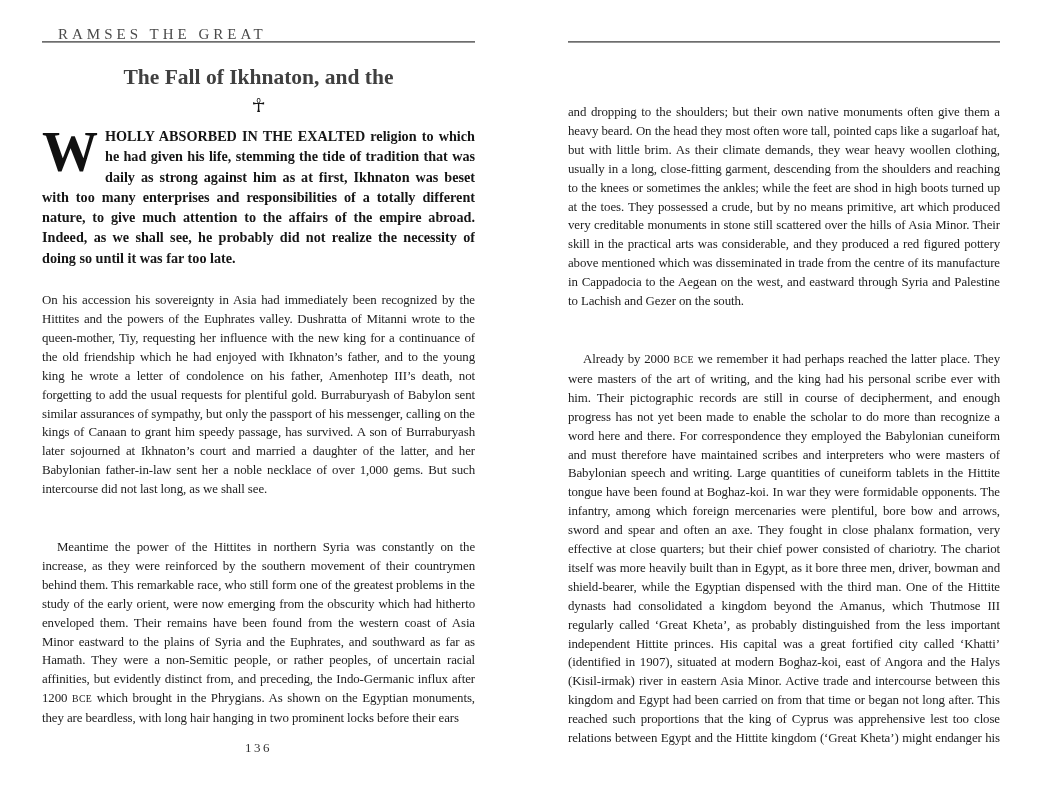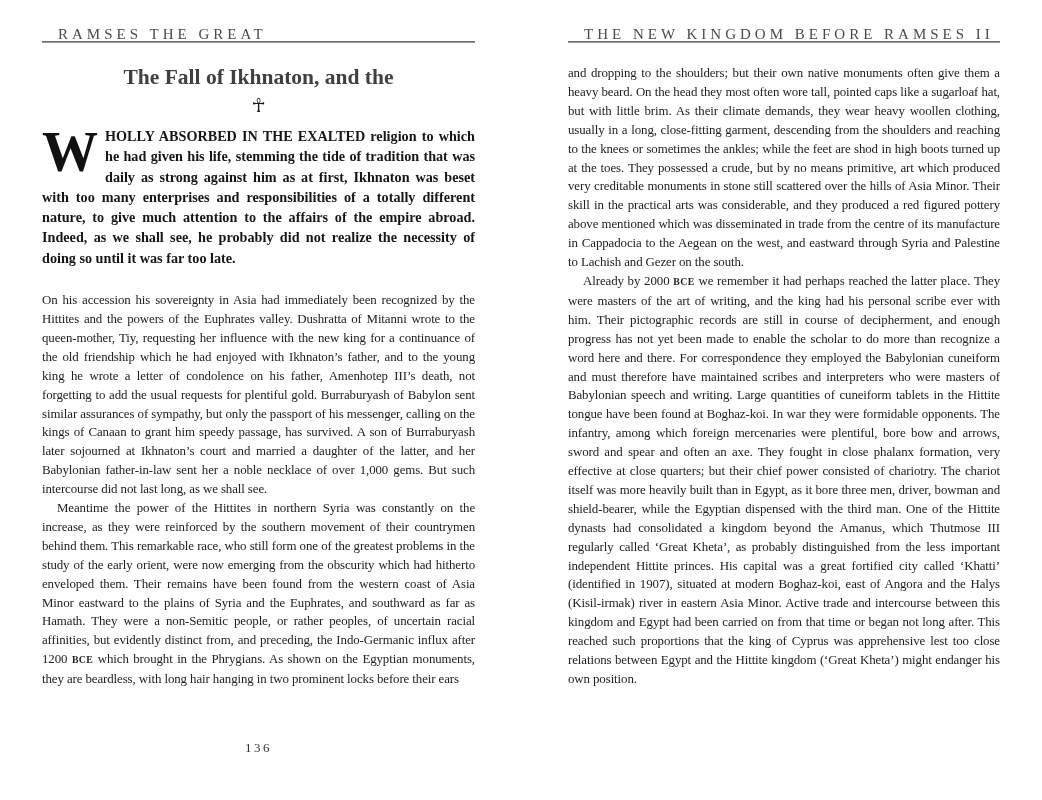--- a/index.html
+++ b/index.html
@@ -79,27 +79,27 @@
     font-weight: bold;
     padding: 3px 7px 0 0;
     color: #111;
   }
   .body-text {
     font-size: 12.9px;
     line-height: 18.9px;
     letter-spacing: -0.1px;
     text-align: justify;
     color: #222;
+    margin-top: 39px;
   }
   .after-intro { margin-top: 23px; }
   .indent { text-indent: 15px; }
   .sc {
     font-size: 0.76em;
     letter-spacing: 0.4px;
-    font-weight: bold;
   }
   .folio {
     position: absolute;
     bottom: 44px;
     left: 0;
     width: 100%;
     text-align: center;
     font-size: 13px;
     letter-spacing: 2.5px;
     color: #333;
@@ -115,19 +115,18 @@
     <h1 class="chapter-title"><span>The Fall of Ikhnaton, and the</span><br></h1>
     <div class="ankh">☥</div>
     <p class="intro"><span class="dropcap">W</span><span>HOLLY ABSORBED IN THE EXALTED</span><span> religion to which he had given his life, stemming the tide of tradition that was daily as strong against him as at first, Ikhnaton was beset with too many enterprises and responsibilities of a totally different nature, to give much attention to the affairs of the empire abroad. Indeed, as we shall see, he probably did not realize the necessity of doing so until it was far too late.</span></p>
     <p class="body-text after-intro">On his accession his sovereignty in Asia had immediately been recognized by the Hittites and the powers of the Euphrates valley. Dushratta of Mitanni wrote to the queen-mother, Tiy, requesting her influence with the new king for a continuance of the old friendship which he had enjoyed with Ikhnaton’s father, and to the young king he wrote a letter of condolence on his father, Amenhotep III’s death, not forgetting to add the usual requests for plentiful gold. Burraburyash of Babylon sent similar assurances of sympathy, but only the passport of his messenger, calling on the kings of Canaan to grant him speedy passage, has survived. A son of Burraburyash later sojourned at Ikhnaton’s court and married a daughter of the latter, and her Babylonian father-in-law sent her a noble necklace of over 1,000 gems. But such intercourse did not last long, as we shall see.</p>
     <p class="body-text indent"><span>Meantime the power of the Hittites in northern Syria was constantly on the increase, as they were reinforced by the southern movement of their countrymen behind them. This remarkable race, who still form one of the greatest problems in the study of the early orient, were now emerging from the obscurity which had hitherto enveloped them. Their remains have been found from the western coast of Asia Minor eastward to the plains of Syria and the Euphrates, and southward as far as Hamath. They were a non-Semitic people, or rather peoples, of uncertain racial affinities, but evidently distinct from, and preceding, the Indo-Germanic influx after 1200 </span><span class="sc">BCE</span><span> which brought in the Phrygians. As shown on the Egyptian monuments, they are beardless, with long hair hanging in two prominent locks before their ears</span></p>
   </div>
   <div class="folio">136</div>
 </section>
 
 <section class="page right">
-  <div class="running-head">THE NEW KINGDOM BEFORE RAMSES II</div>
   <div class="rule"></div>
   <div class="page-content" style="top: 64px;">
     <p class="body-text">and dropping to the shoulders; but their own native monuments often give them a heavy beard. On the head they most often wore tall, pointed caps like a sugarloaf hat, but with little brim. As their climate demands, they wear heavy woollen clothing, usually in a long, close-fitting garment, descending from the shoulders and reaching to the knees or sometimes the ankles; while the feet are shod in high boots turned up at the toes. They possessed a crude, but by no means primitive, art which produced very creditable monuments in stone still scattered over the hills of Asia Minor. Their skill in the practical arts was considerable, and they produced a red figured pottery above mentioned which was disseminated in trade from the centre of its manufacture in Cappadocia to the Aegean on the west, and eastward through Syria and Palestine to Lachish and Gezer on the south.</p>
     <p class="body-text indent"><span>Already by 2000 </span><span class="sc">BCE</span><span> we remember it had perhaps reached the latter place. They were masters of the art of writing, and the king had his personal scribe ever with him. Their pictographic records are still in course of decipherment, and enough progress has not yet been made to enable the scholar to do more than recognize a word here and there. For correspondence they employed the Babylonian cuneiform and must therefore have maintained scribes and interpreters who were masters of Babylonian speech and writing. Large quantities of cuneiform tablets in the Hittite tongue have been found at Boghaz-koi. In war they were formidable opponents. The infantry, among which foreign mercenaries were plentiful, bore bow and arrows, sword and spear and often an axe. They fought in close phalanx formation, very effective at close quarters; but their chief power consisted of chariotry. The chariot itself was more heavily built than in Egypt, as it bore three men, driver, bowman and shield-bearer, while the Egyptian dispensed with the third man. One of the Hittite dynasts had consolidated a kingdom beyond the Amanus, which Thutmose III regularly called ‘Great Kheta’, as probably distinguished from the less important independent Hittite princes. His capital was a great fortified city called ‘Khatti’ (identified in 1907), situated at modern Boghaz-koi, east of Angora and the Halys (Kisil-irmak) river in eastern Asia Minor. Active trade and intercourse between this kingdom and Egypt had been carried on from that time or began not long after. This reached such proportions that the king of Cyprus was apprehensive lest too close relations between Egypt and the Hittite kingdom (‘Great Kheta’) might endanger his own position.</span></p>
   </div>
 </section>
 
 </body></html>

